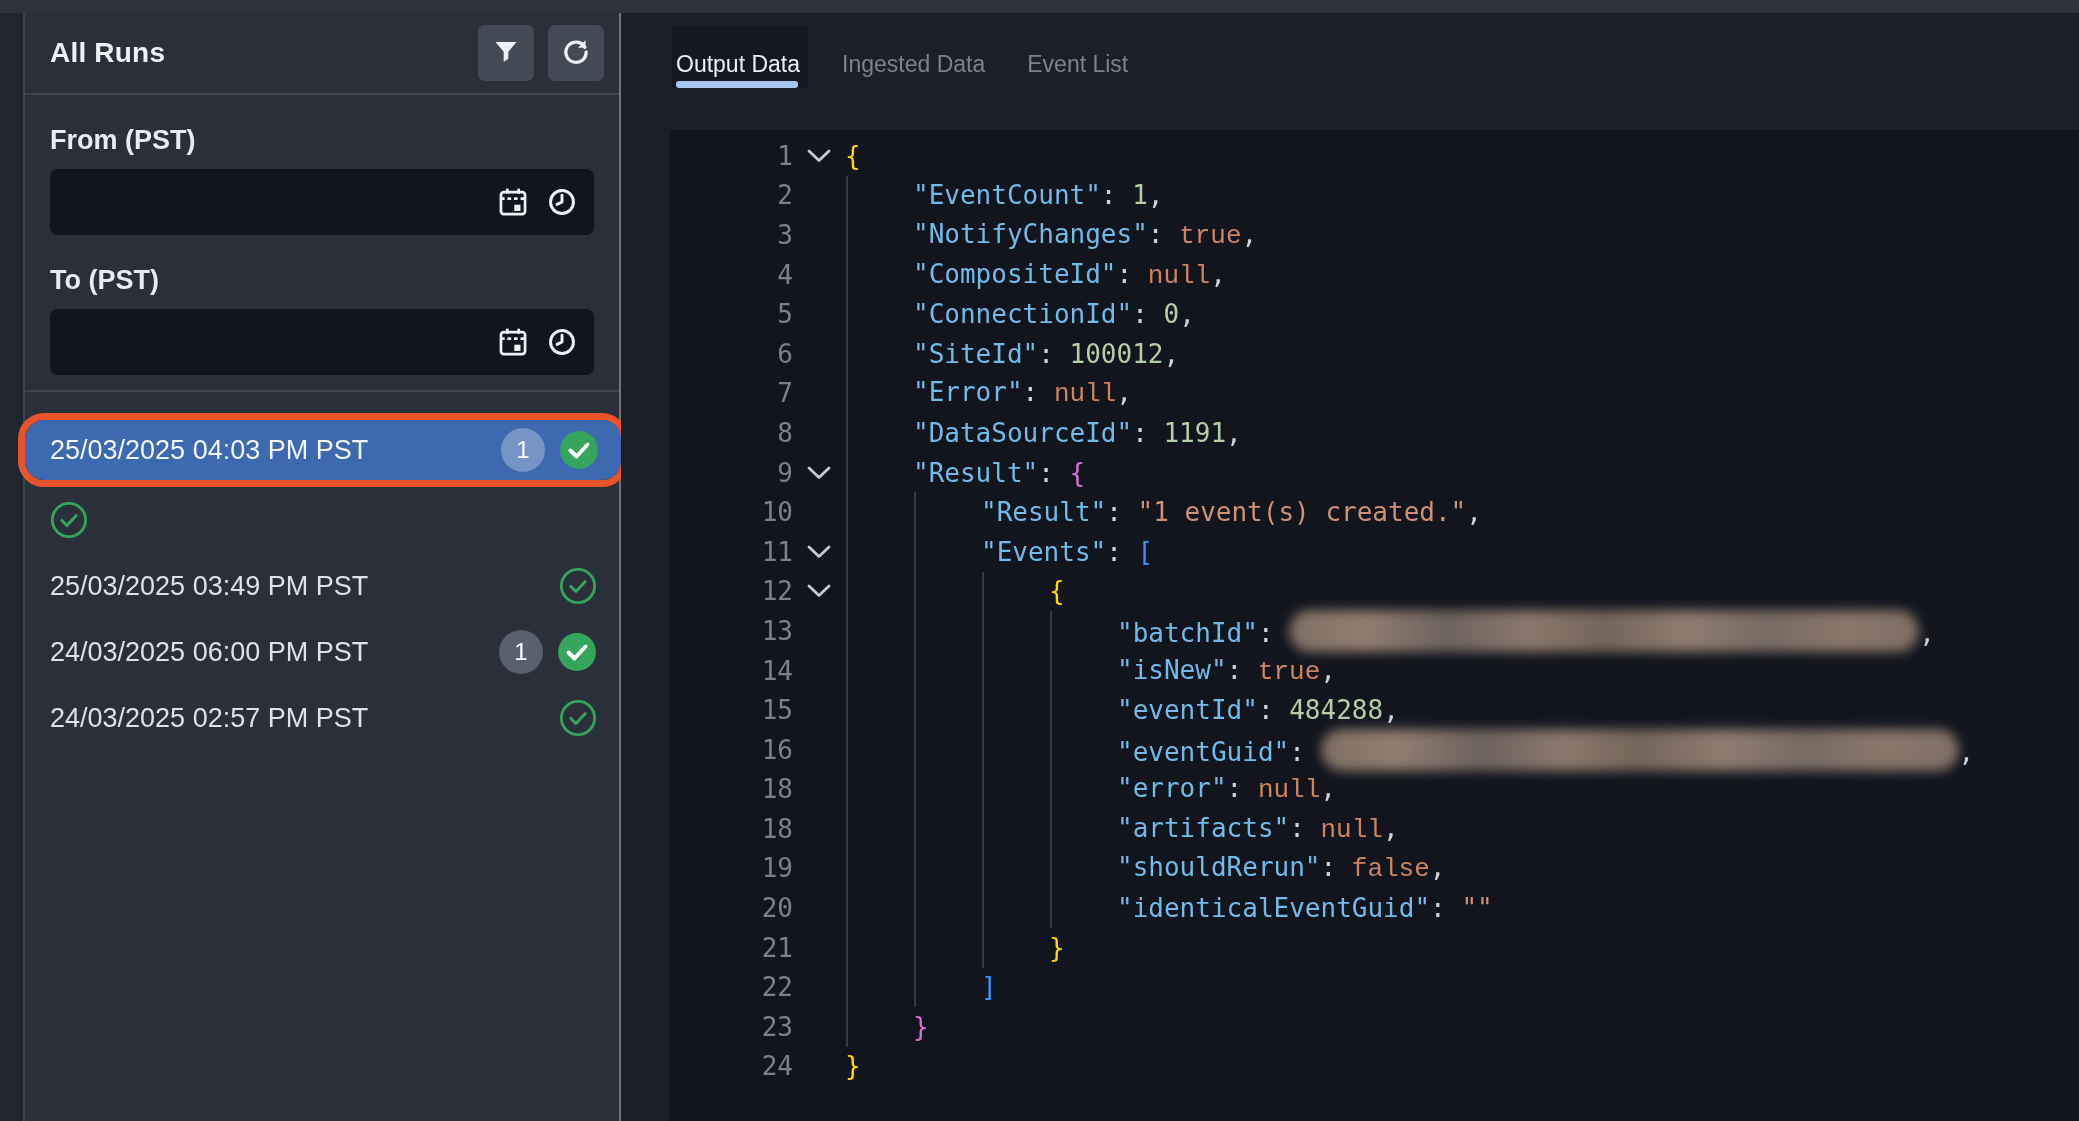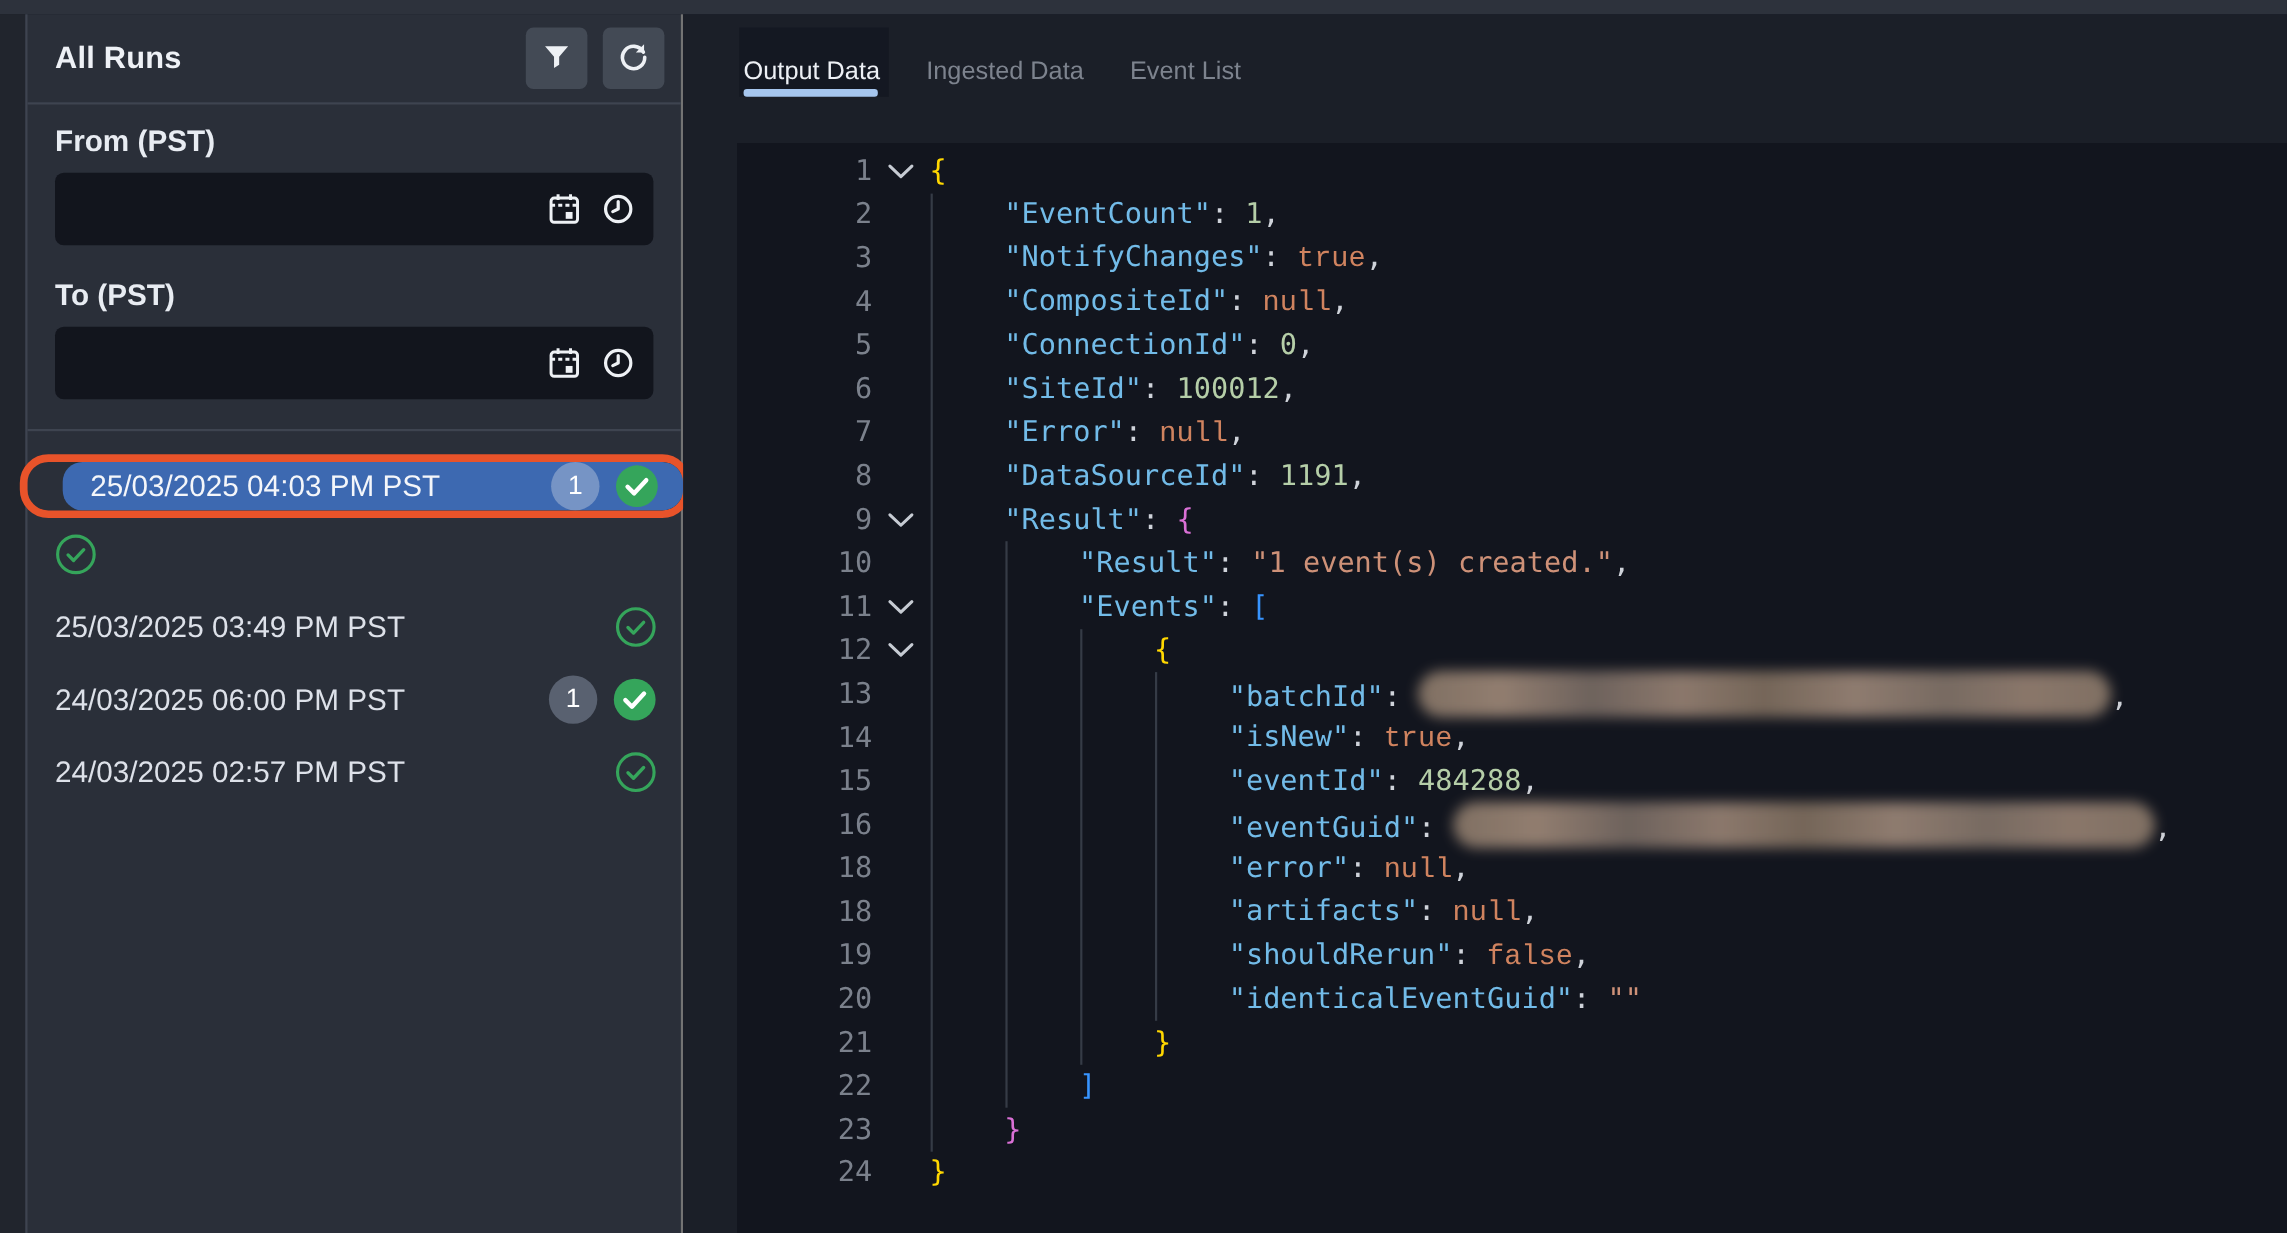--- a/index.html
+++ b/index.html
@@ -13,32 +13,32 @@
   .rail{position:absolute;top:13px;left:0;width:23px;bottom:0;background:#21252d;}
 
   
   .panel{position:absolute;top:13px;left:23px;width:598px;bottom:0;background:#2a2f39;
     border-left:2px solid #3e4450;border-right:2px solid #737373;box-sizing:border-box;}
   .panel-header{height:82px;border-bottom:2px solid #3e4450;display:flex;align-items:center;
     padding:0 15px 0 25px;box-sizing:border-box;}
   .panel-title{font-size:28px;font-weight:bold;color:#eef1f6;flex:1;letter-spacing:.2px;}
   .hbtn{width:56px;height:56px;border-radius:7px;background:#434a55;border:none;display:flex;
     align-items:center;justify-content:center;margin-left:14px;cursor:pointer;padding:0;}
-  .filters{height:297px;box-sizing:border-box;padding:18px 25px 0 25px;border-bottom:2px solid #3e4450;}
+  .filters{height:297px;box-sizing:border-box;padding:30px 25px 0 25px;border-bottom:2px solid #3e4450;}
   .field-label{font-size:27px;font-weight:bold;color:#e8ecf2;margin-bottom:13px;}
   .dtinput{height:66px;background:#12151d;border-radius:8px;display:flex;align-items:center;
     justify-content:flex-end;gap:16px;padding:0 16px;margin-bottom:30px;cursor:text;}
   .dtinput .icon-btn{display:flex;align-items:center;justify-content:center;cursor:pointer;}
 
   
   .run-list{padding-top:21px;}
   .run-row{height:66px;display:flex;align-items:center;padding:0 22px 0 25px;font-size:27px;
     color:#dde1e9;cursor:pointer;}
   .ring{border:7px solid var(--highlight_ring_orange);border-radius:26px;margin:0 -9px 0 -7px;overflow:hidden;}
-  .ring .run-row{height:44px;border-radius:18px;background:var(--selection_blue);color:#f4f6fa;margin-left:32px;}
+  .ring .run-row{height:60px;border-radius:18px;background:var(--selection_blue);color:#f4f6fa;}
   .run-label{flex:1;}
   .badge{width:44px;height:44px;border-radius:50%;background:#596170;color:#fff;font-size:24px;
     display:flex;align-items:center;justify-content:center;margin-right:14px;flex:none;}
   .ring .badge{background:rgba(198,207,224,.42);}
   .chk{flex:none;display:flex;}
 
   
   .main{position:absolute;top:13px;left:621px;right:0;bottom:0;background:#1b1f28;}
   .tabs{position:absolute;left:51px;top:12px;display:flex;gap:30px;}
   .tab{position:relative;font-size:23px;color:#7d838e;padding:26px 8px 10px 4px;cursor:pointer;}

